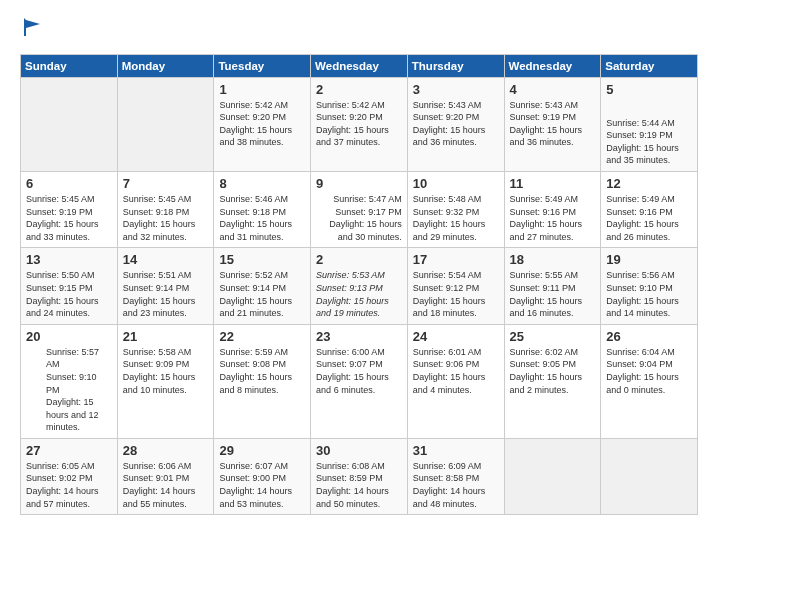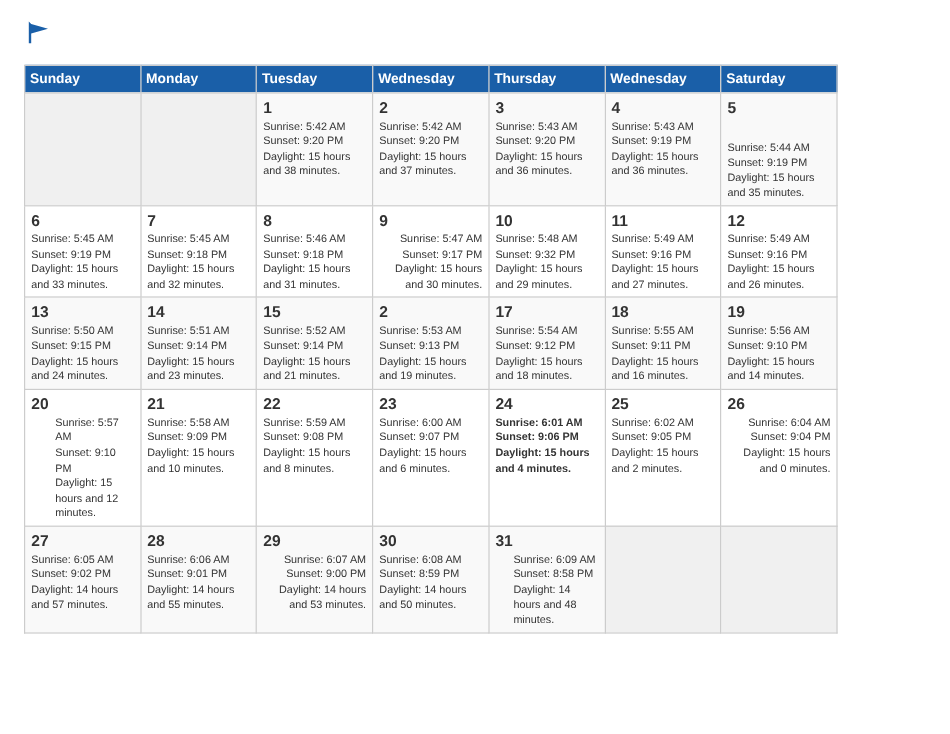--- a/index.html
+++ b/index.html
@@ -216,21 +216,21 @@
 Daylight: 15 hours and 23 minutes.</div>
           </td>
           <td>
             <span class="day-num">15</span>
             <div class="day-info" style="white-space: pre-line;">Sunrise: 5:52 AM
 Sunset: 9:14 PM
 Daylight: 15 hours and 21 minutes.</div>
           </td>
           <td>
             <span class="day-num">2</span>
-            <div class="day-info" style="white-space: pre-line;">Sunrise: 5:53 AM
+            <div class="day-info" style="white-space: pre-line; font-style: italic;">Sunrise: 5:53 AM
 Sunset: 9:13 PM
 Daylight: 15 hours and 19 minutes.</div>
           </td>
           <td>
             <span class="day-num">17</span>
             <div class="day-info" style="white-space: pre-line;">Sunrise: 5:54 AM
 Sunset: 9:12 PM
 Daylight: 15 hours and 18 minutes.</div>
           </td>
           <td>
@@ -266,65 +266,65 @@
 Daylight: 15 hours and 8 minutes.</div>
           </td>
           <td>
             <span class="day-num">23</span>
             <div class="day-info" style="white-space: pre-line;">Sunrise: 6:00 AM
 Sunset: 9:07 PM
 Daylight: 15 hours and 6 minutes.</div>
           </td>
           <td>
             <span class="day-num">24</span>
-            <div class="day-info" style="white-space: pre-line; font-weight: bold;">Sunrise: 6:01 AM
+            <div class="day-info" style="white-space: pre-line;">Sunrise: 6:01 AM
 Sunset: 9:06 PM
 Daylight: 15 hours and 4 minutes.</div>
           </td>
           <td>
             <span class="day-num">25</span>
             <div class="day-info" style="white-space: pre-line;">Sunrise: 6:02 AM
 Sunset: 9:05 PM
 Daylight: 15 hours and 2 minutes.</div>
           </td>
           <td>
             <span class="day-num">26</span>
-            <div class="day-info" style="white-space: pre-line; text-align: right;">Sunrise: 6:04 AM
+            <div class="day-info" style="white-space: pre-line;">Sunrise: 6:04 AM
 Sunset: 9:04 PM
 Daylight: 15 hours and 0 minutes.</div>
           </td>
         </tr>
         <tr>
           <td>
             <span class="day-num">27</span>
             <div class="day-info" style="white-space: pre-line;">Sunrise: 6:05 AM
 Sunset: 9:02 PM
 Daylight: 14 hours and 57 minutes.</div>
           </td>
           <td>
             <span class="day-num">28</span>
             <div class="day-info" style="white-space: pre-line;">Sunrise: 6:06 AM
 Sunset: 9:01 PM
 Daylight: 14 hours and 55 minutes.</div>
           </td>
           <td>
             <span class="day-num">29</span>
-            <div class="day-info" style="white-space: pre-line; text-align: right;">Sunrise: 6:07 AM
+            <div class="day-info" style="white-space: pre-line;">Sunrise: 6:07 AM
 Sunset: 9:00 PM
 Daylight: 14 hours and 53 minutes.</div>
           </td>
           <td>
             <span class="day-num">30</span>
             <div class="day-info" style="white-space: pre-line;">Sunrise: 6:08 AM
 Sunset: 8:59 PM
 Daylight: 14 hours and 50 minutes.</div>
           </td>
           <td>
             <span class="day-num">31</span>
-            <div class="day-info" style="white-space: pre-line; margin-left: 15px;">Sunrise: 6:09 AM
+            <div class="day-info" style="white-space: pre-line;">Sunrise: 6:09 AM
 Sunset: 8:58 PM
 Daylight: 14 hours and 48 minutes.</div>
           </td>
           <td class="empty"></td>
           <td class="empty"></td>
         </tr>
       </tbody>
   </table>
 </div>
 

